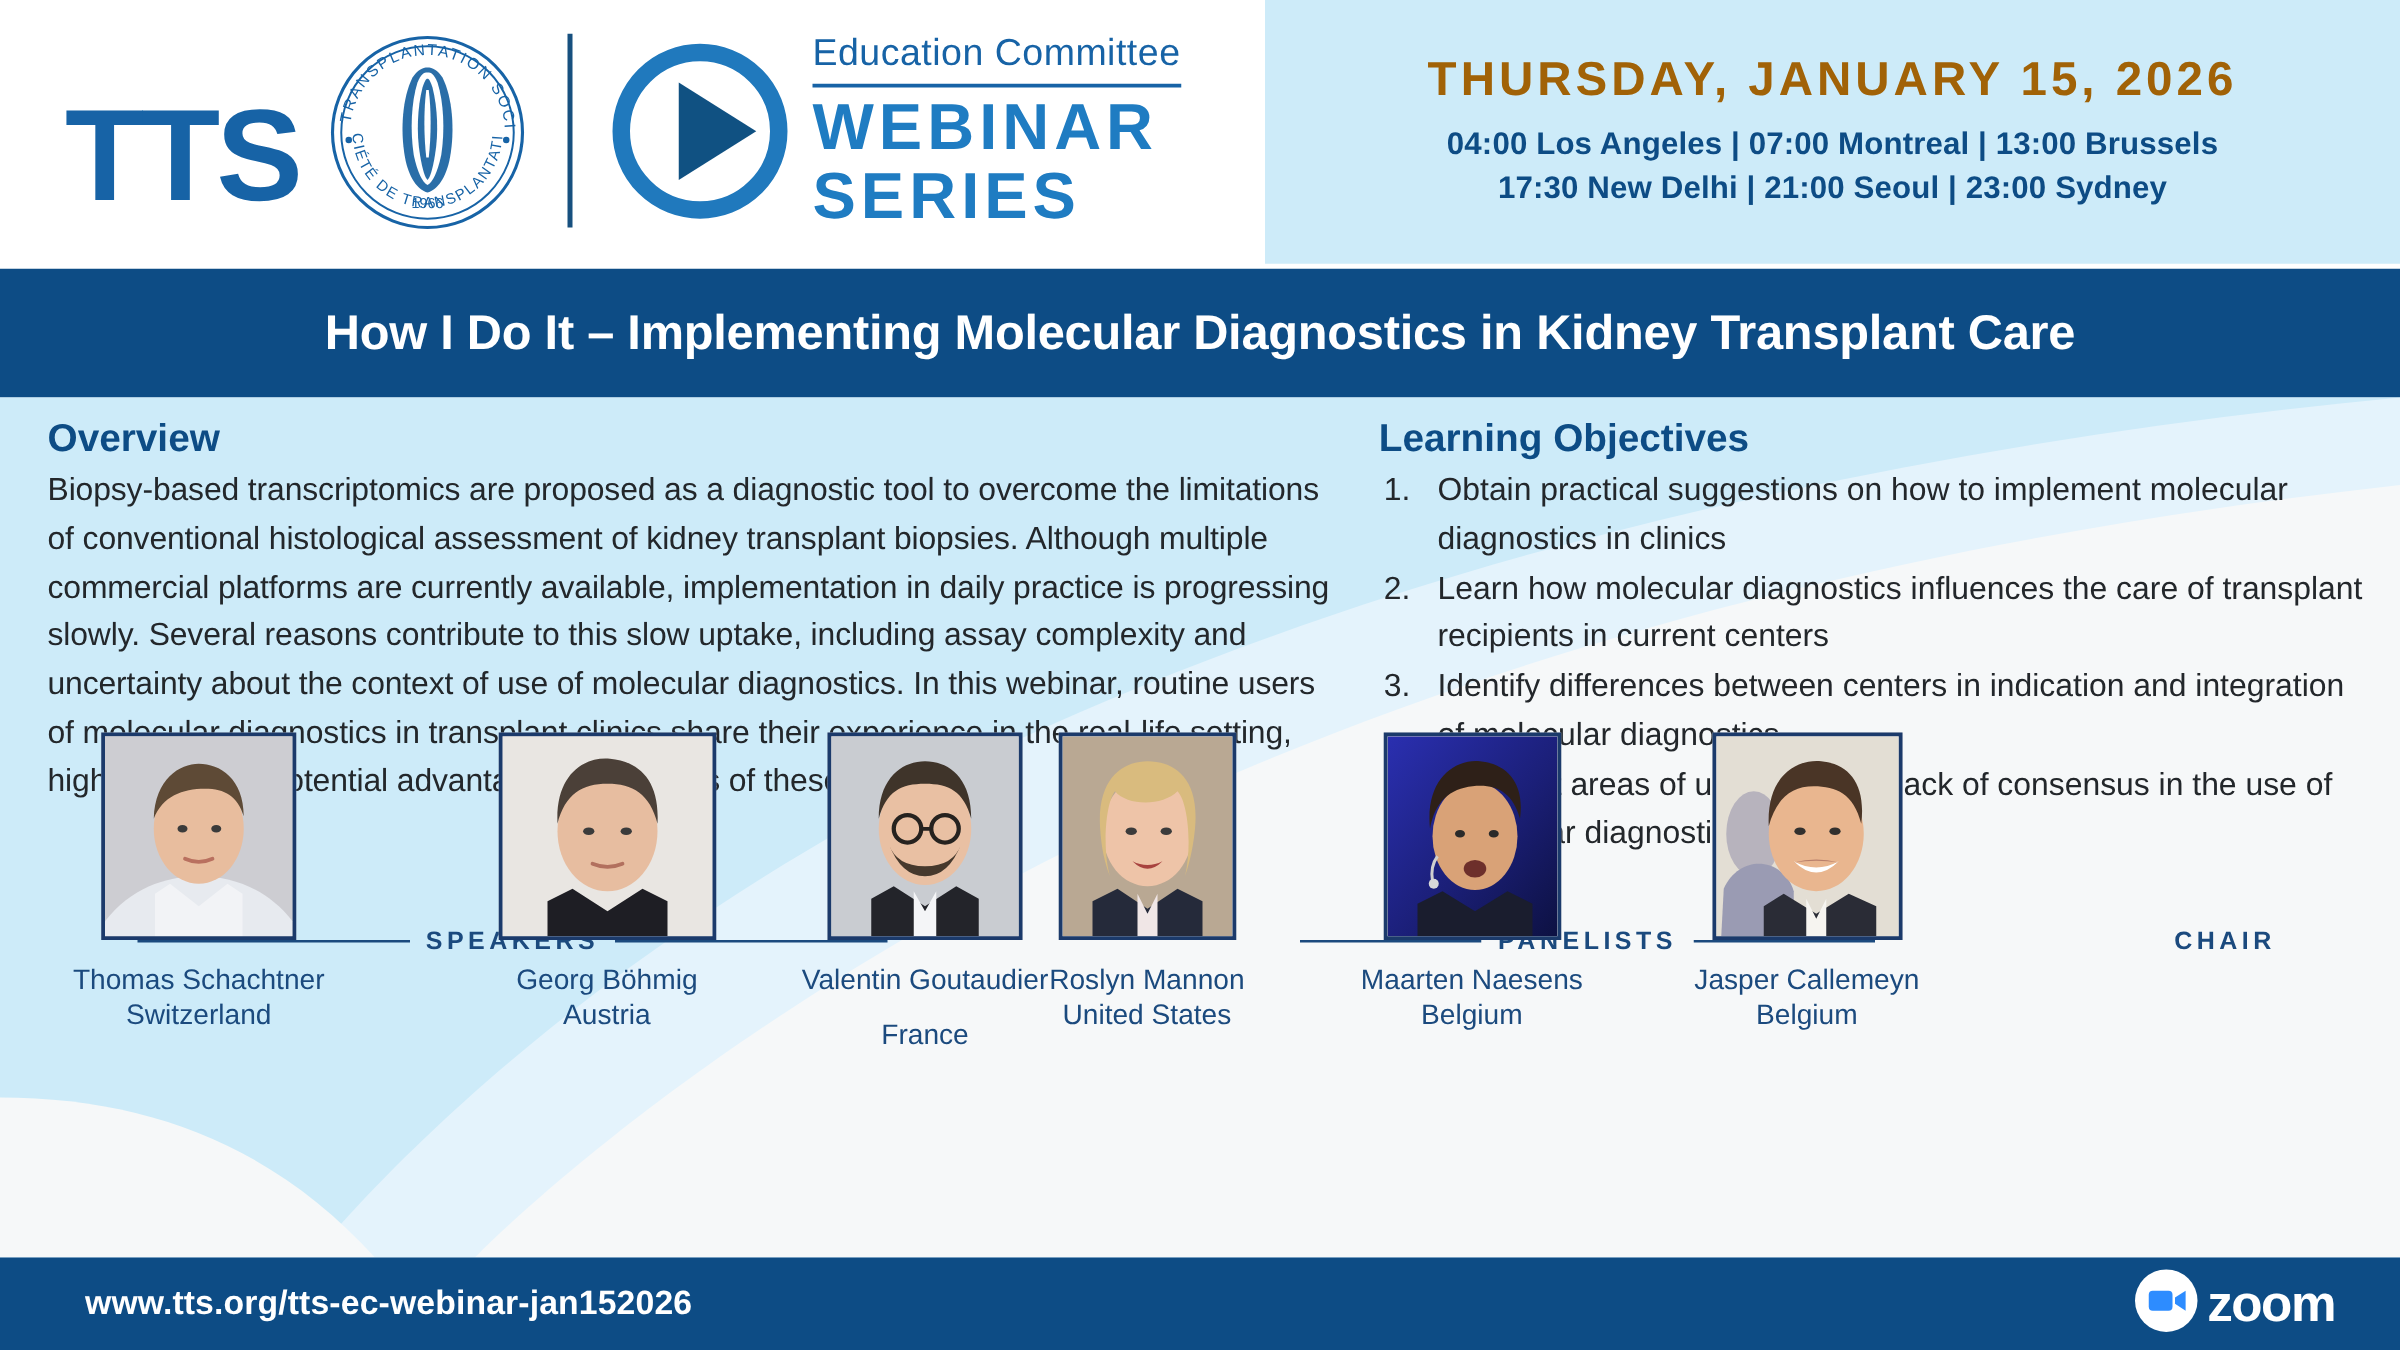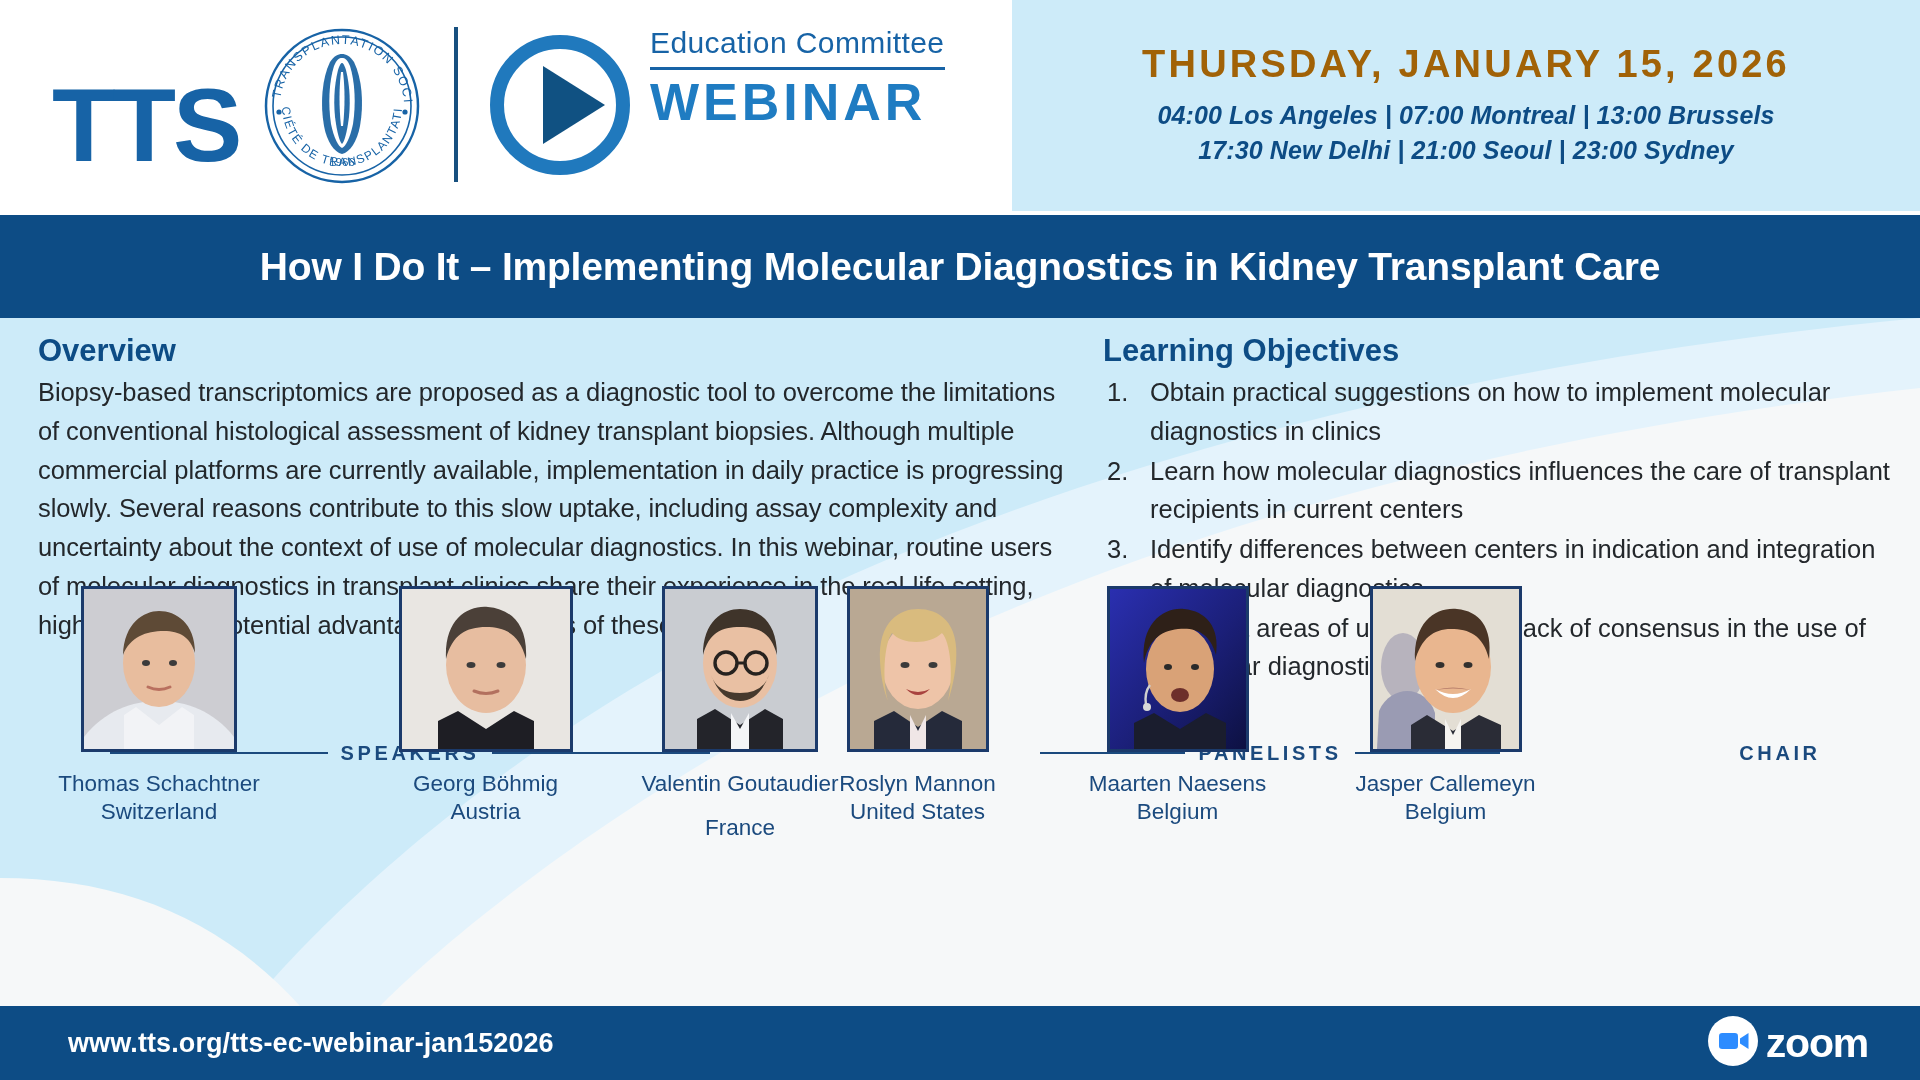--- a/index.html
+++ b/index.html
@@ -17,21 +17,21 @@
     position:absolute;left:1012px;top:0;width:908px;height:211px;
     background:#cdebf9;
     display:flex;flex-direction:column;align-items:center;justify-content:center;
   }
   .date-line{
     font-size:38px;font-weight:bold;color:#a16207;letter-spacing:3.2px;
     white-space:nowrap;line-height:1.1;margin-bottom:13px;
   }
   .time-line{
     font-size:25px;font-weight:bold;color:#0d4c85;white-space:nowrap;
-    line-height:1.38;letter-spacing:.1px;font-style:italic;
+    line-height:1.38;letter-spacing:.1px;
   }
 
   
   .logo-block{position:absolute;left:0;top:0;width:1012px;height:211px;}
   .tts-word{
     position:absolute;left:52px;top:42px;
     font-size:104px;font-weight:bold;color:#1763a6;
     letter-spacing:-3px;line-height:1;font-family:"Liberation Sans",sans-serif;margin-top:31px;
   }
   .tts-seal{
@@ -151,20 +151,21 @@
         <svg viewBox="0 0 150 150" width="150" height="150">
           <circle cx="75" cy="75" r="63" fill="none" stroke="#2079bd" stroke-width="14"></circle>
           <path d="M58 36 L120 75 L58 114 Z" fill="#105182"></path>
         </svg>
       </div>
 
       <div class="ec-text">
         <div class="ec-line1">Education Committee</div>
         <div class="ec-rule"></div>
         <div class="ec-big">WEBINAR</div>
+        <div class="ec-big">SERIES</div>
       </div>
     </div>
 
     <div class="header-right">
       <div class="date-line">THURSDAY, JANUARY 15, 2026</div>
       <div class="time-line">04:00 Los Angeles | 07:00 Montreal | 13:00 Brussels</div>
       <div class="time-line">17:30 New Delhi | 21:00 Seoul | 23:00 Sydney</div>
     </div>
   </div>
 

